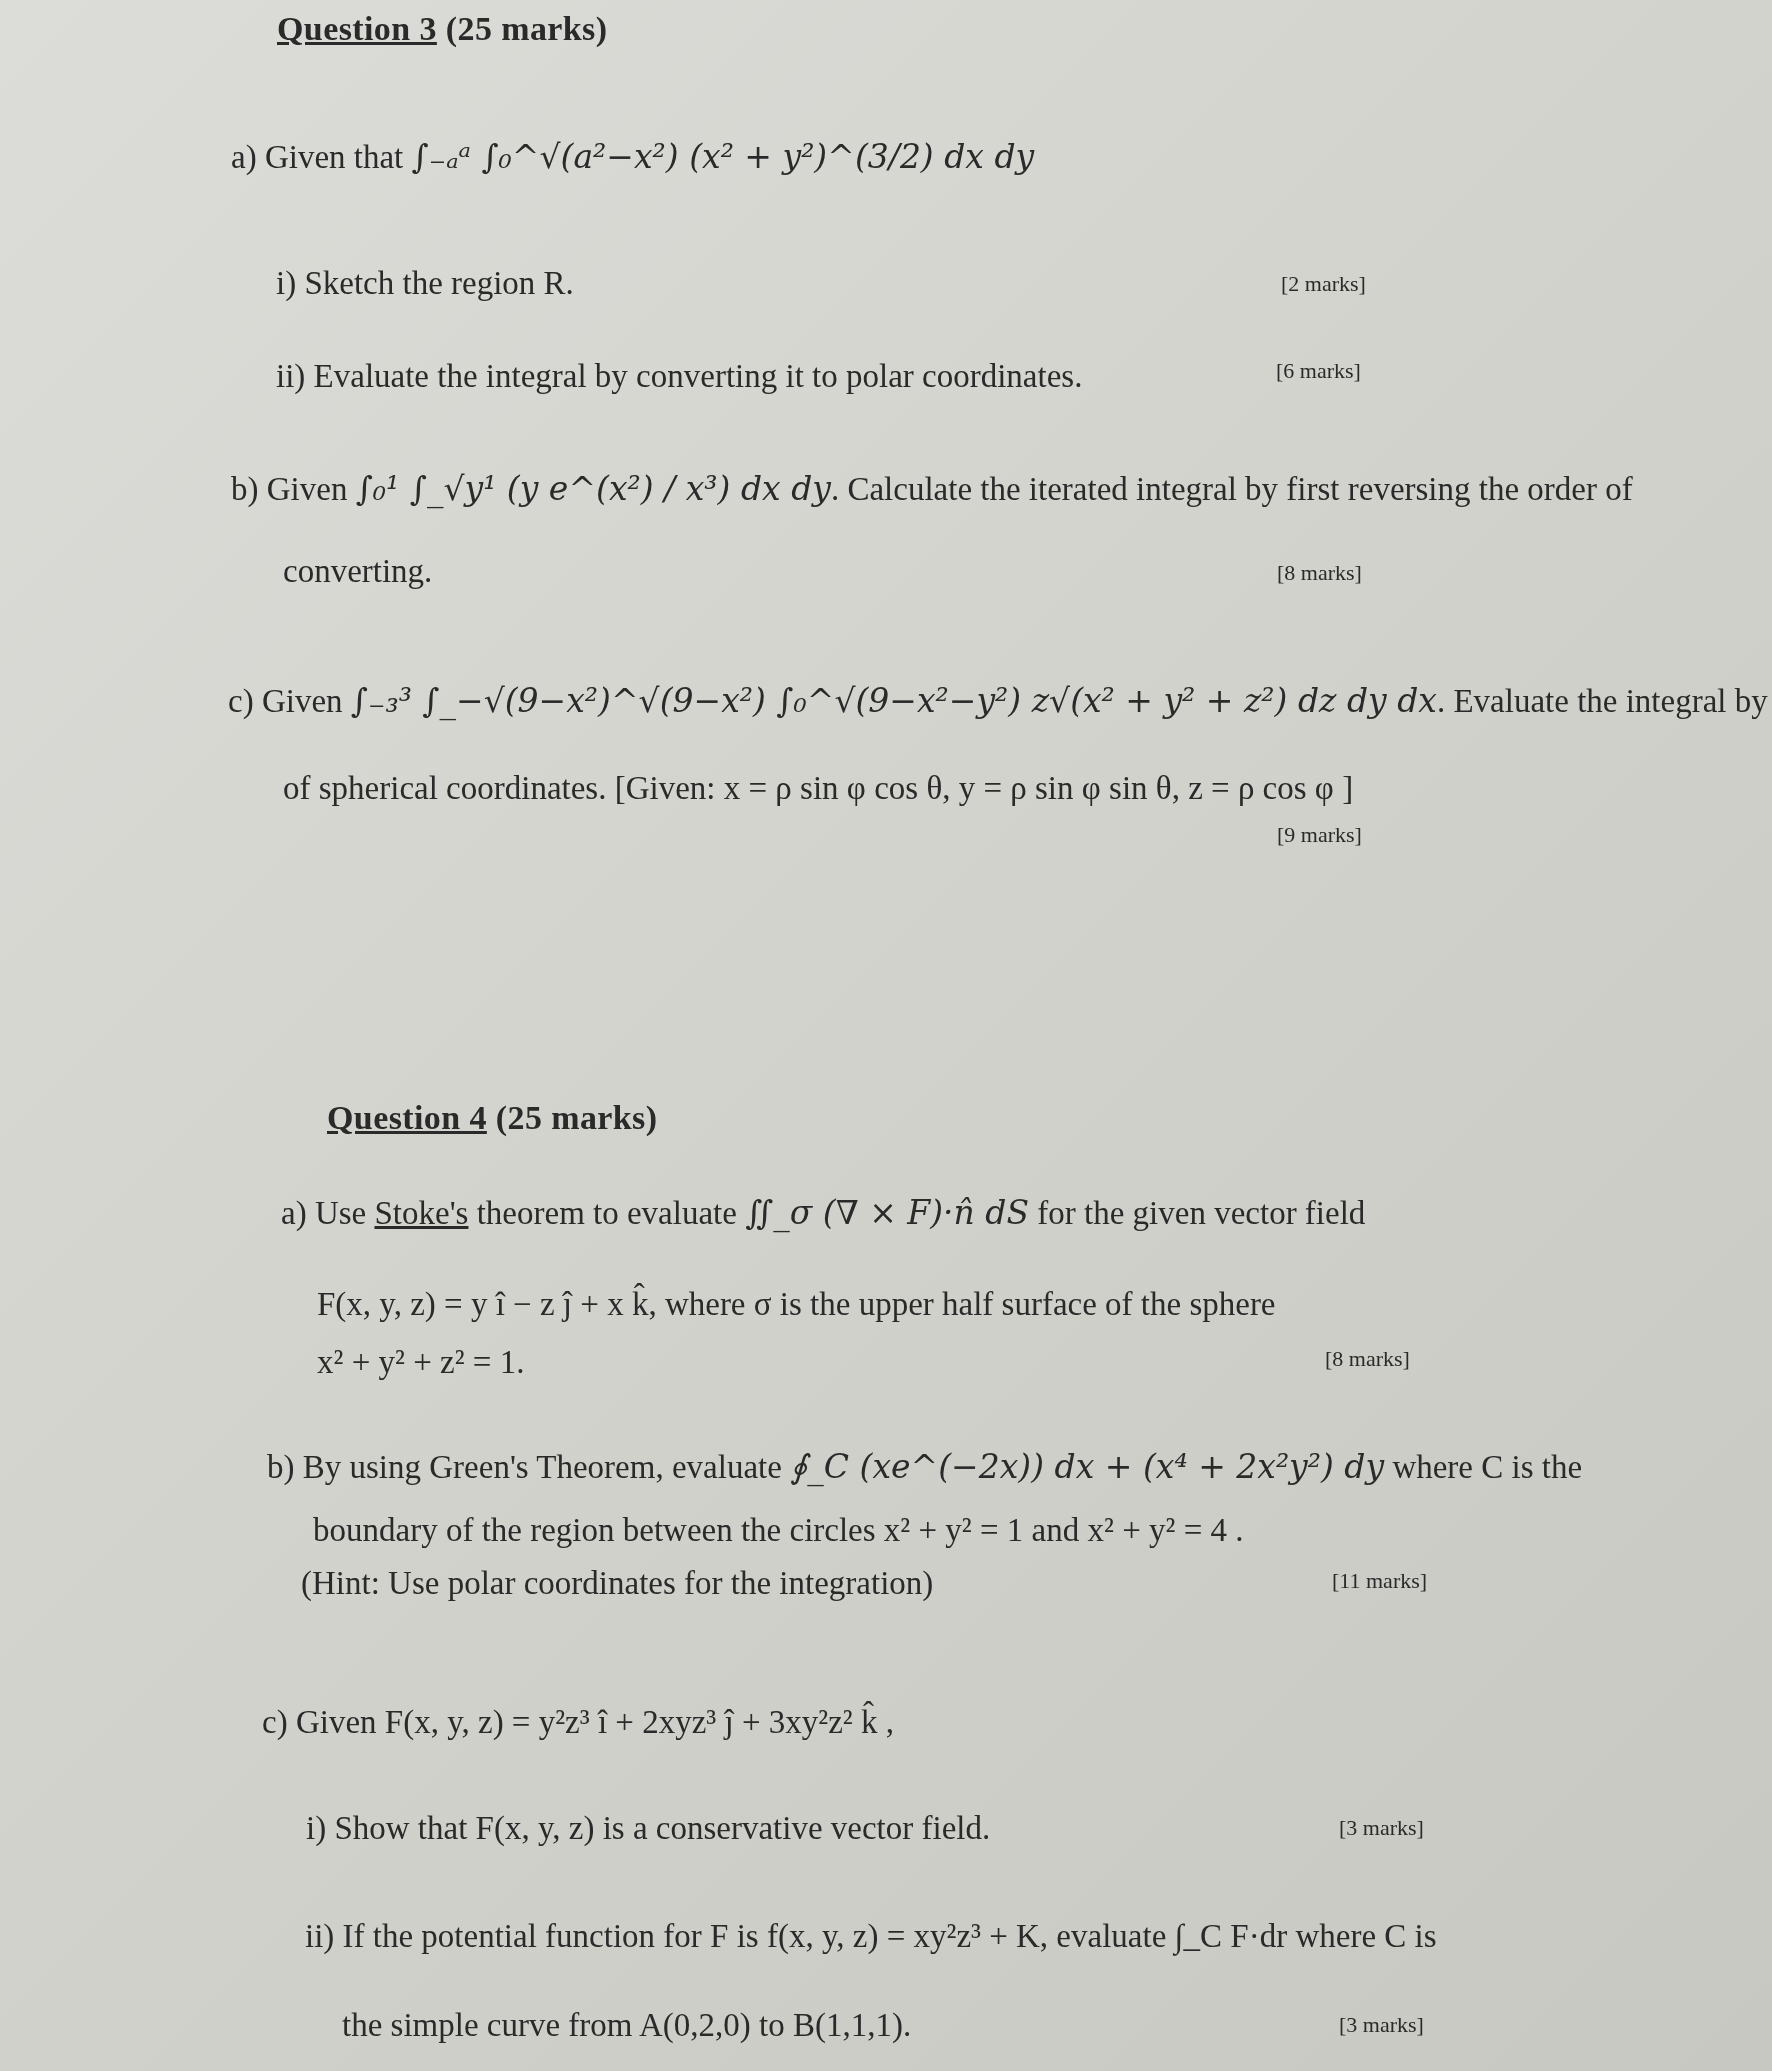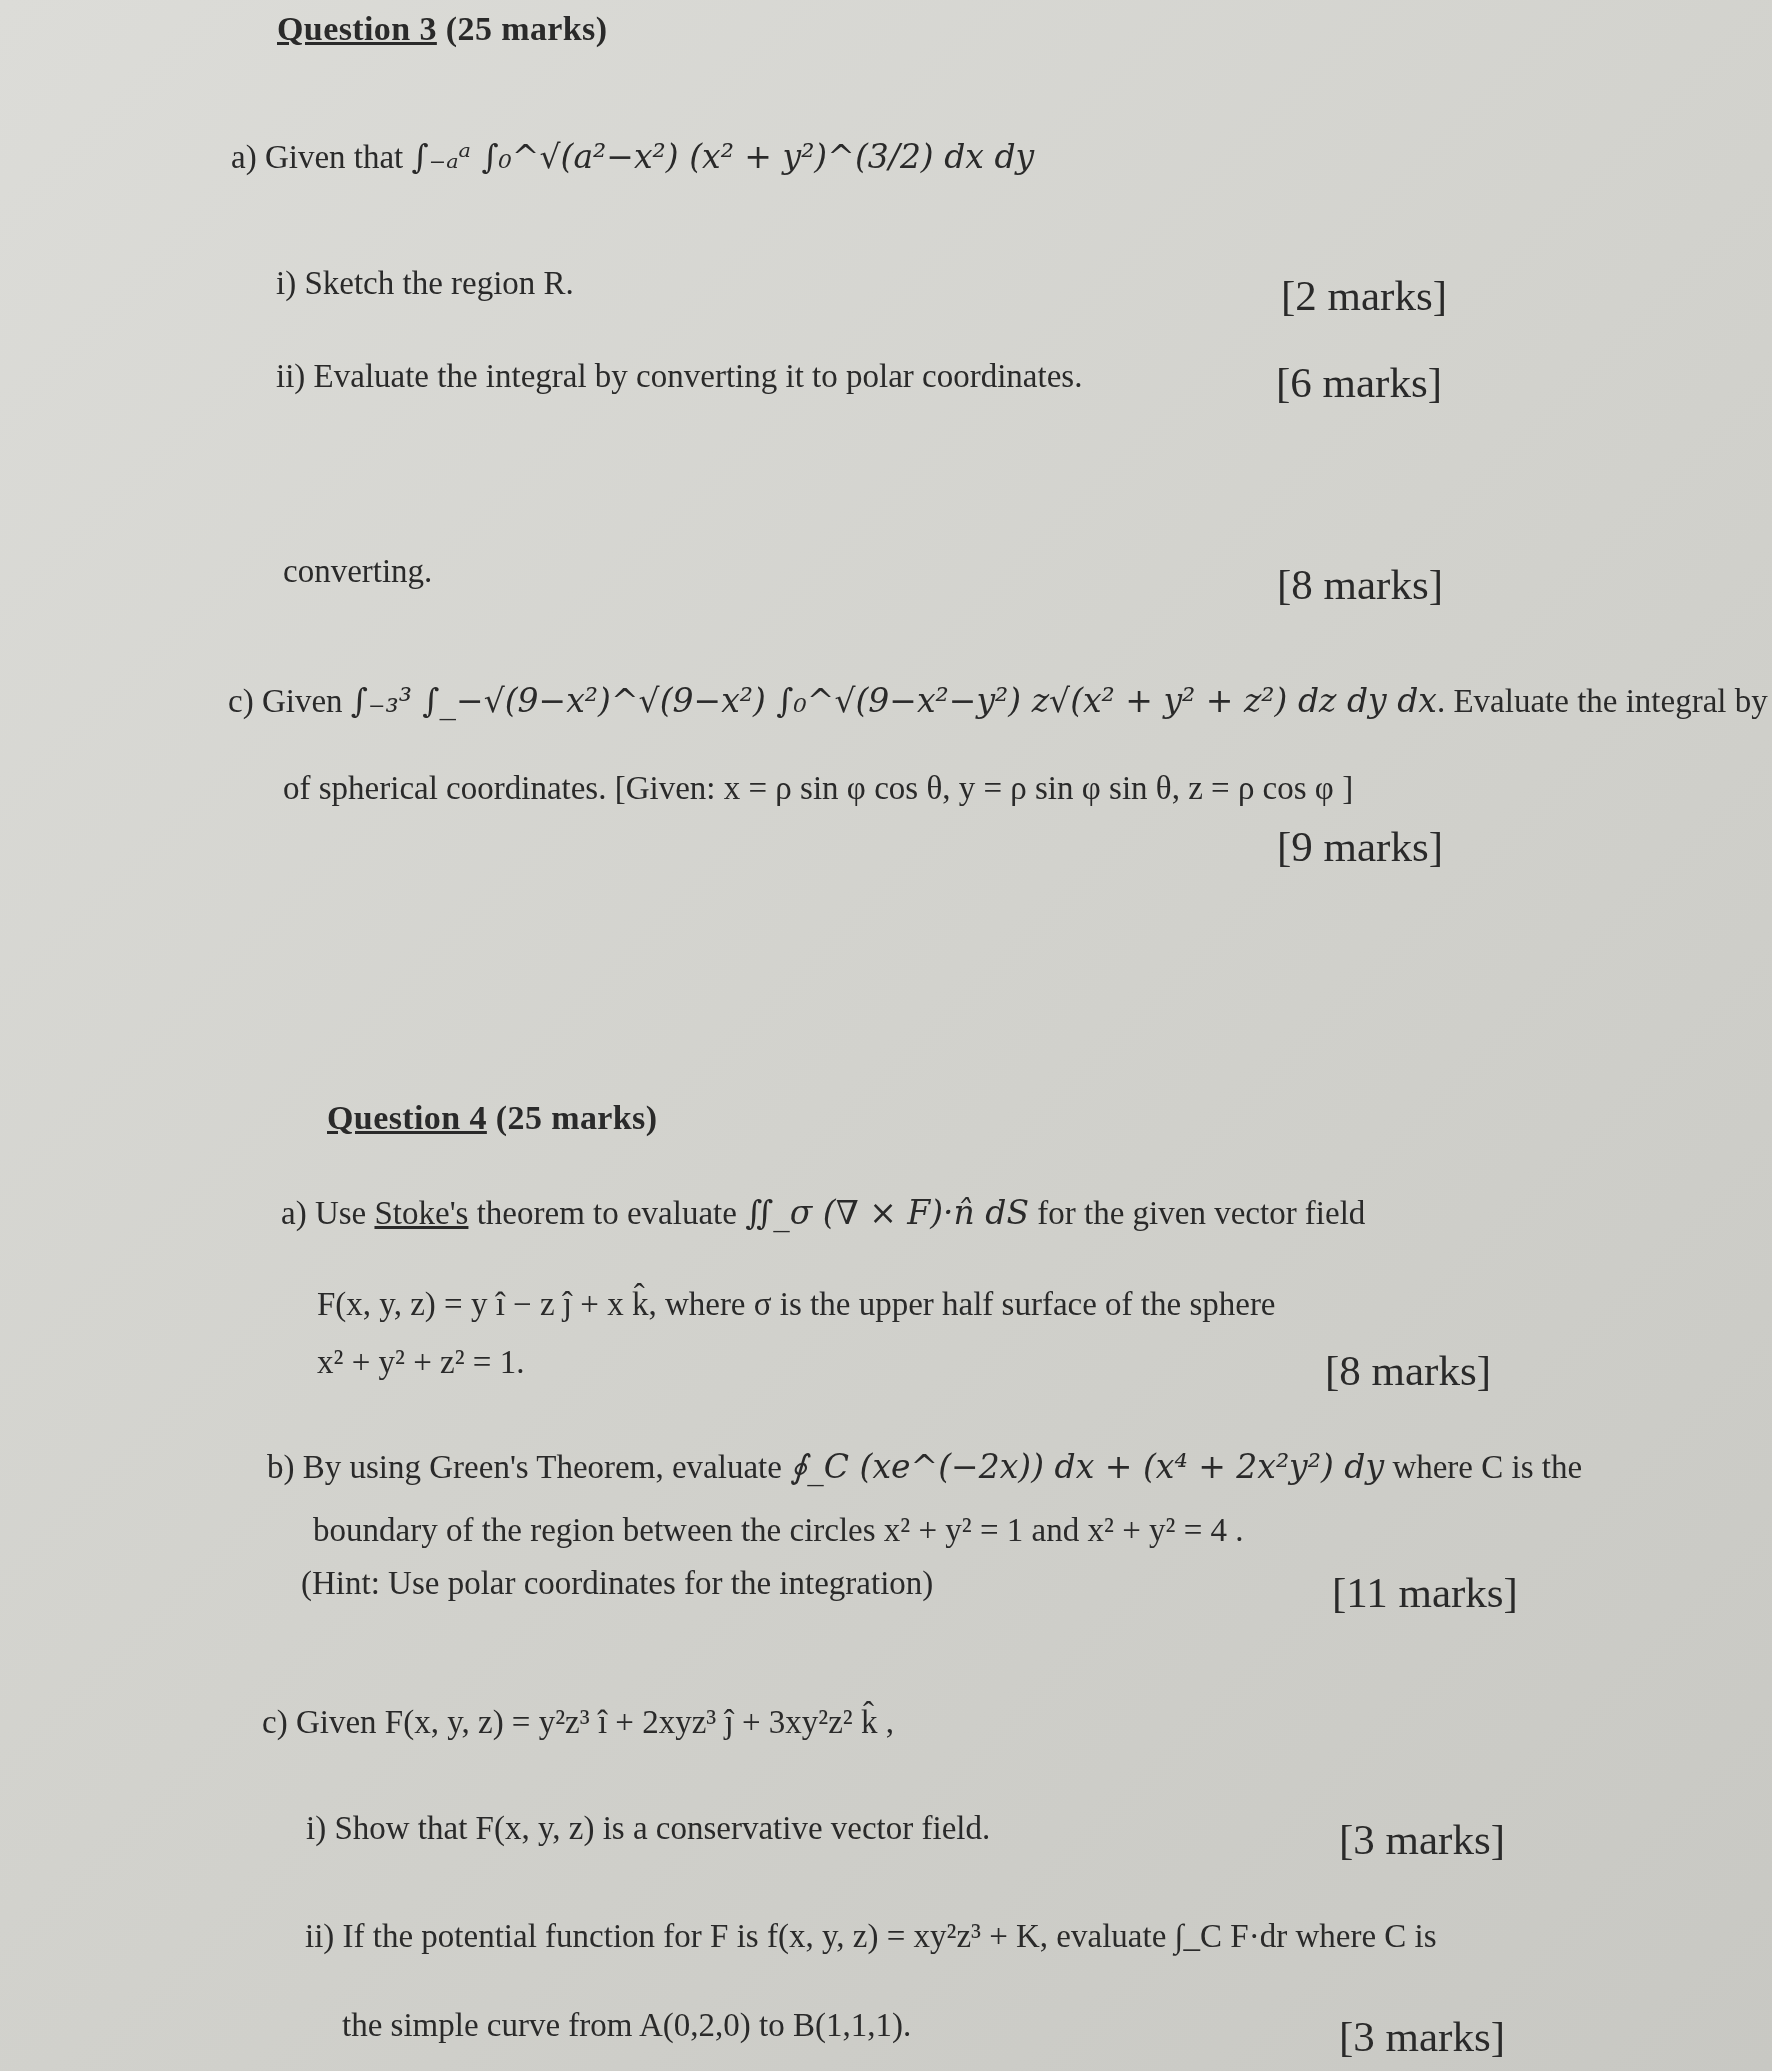--- a/index.html
+++ b/index.html
@@ -6,21 +6,21 @@
   body {
     width: 1773px; height: 2072px; overflow: hidden;
     background: linear-gradient(135deg, #dcdcd8 0%, #d2d2cd 50%, #c8c8c3 100%);
     font-family: "Liberation Serif", "DejaVu Serif", serif;
     color: #2a2a2a;
   }
   .page { position: relative; width: 100%; height: 100%; }
   .q-heading { position: absolute; font-size: 34px; font-weight: bold; letter-spacing: 0.4px; margin-left: 44px; }
   .q-heading .u { text-decoration: underline; }
   .line { position: absolute; font-size: 33px; white-space: nowrap; }
-  .marks { position: absolute; font-size: 43px; white-space: nowrap; }
+  .marks { position: absolute; font-size: 22px; white-space: nowrap; }
   .m { font-family: "DejaVu Serif", serif; font-style: italic; margin-top: 39px; }
   .u2 { text-decoration: underline; }
 </style>
 </head>
 <body>
 
 <div class="page">
 
   <div class="q-heading" style="left:233px;top:10.3px">
     <span class="u">Question 3</span>
@@ -31,20 +31,24 @@
     <span>a) Given that</span>
     <span class="m">∫₋ₐᵃ ∫₀^√(a²−x²) (x² + y²)^(3/2) dx dy</span>
   </div>
 
   <div class="line" style="left:276px;top:265px">i) Sketch the region R.</div>
   <div class="marks" style="left:1281px;top:271px">[2 marks]</div>
 
   <div class="line" style="left:276px;top:358px">ii) Evaluate the integral by converting it to polar coordinates.</div>
   <div class="marks" style="left:1276px;top:358px">[6 marks]</div>
 
+  <div class="line" style="left:231px;top:469px">
+    <span>b) Given</span>
+    <span class="m">∫₀¹ ∫_√y¹ (y e^(x²) / x³) dx dy</span><span>. Calculate the iterated integral by first reversing the order of</span>
+  </div>
   <div class="line" style="left:283px;top:553px">converting.</div>
   <div class="marks" style="left:1277px;top:560px">[8 marks]</div>
 
   <div class="line" style="left:228px;top:681px">
     <span>c) Given</span>
     <span class="m">∫₋₃³ ∫_−√(9−x²)^√(9−x²) ∫₀^√(9−x²−y²) z√(x² + y² + z²) dz dy dx</span><span>. Evaluate the integral by using the method</span>
   </div>
   <div class="line" style="left:283px;top:770px">of spherical coordinates. [Given: x = ρ sin φ cos θ, y = ρ sin φ sin θ, z = ρ cos φ ]</div>
   <div class="marks" style="left:1277px;top:822px">[9 marks]</div>
 

